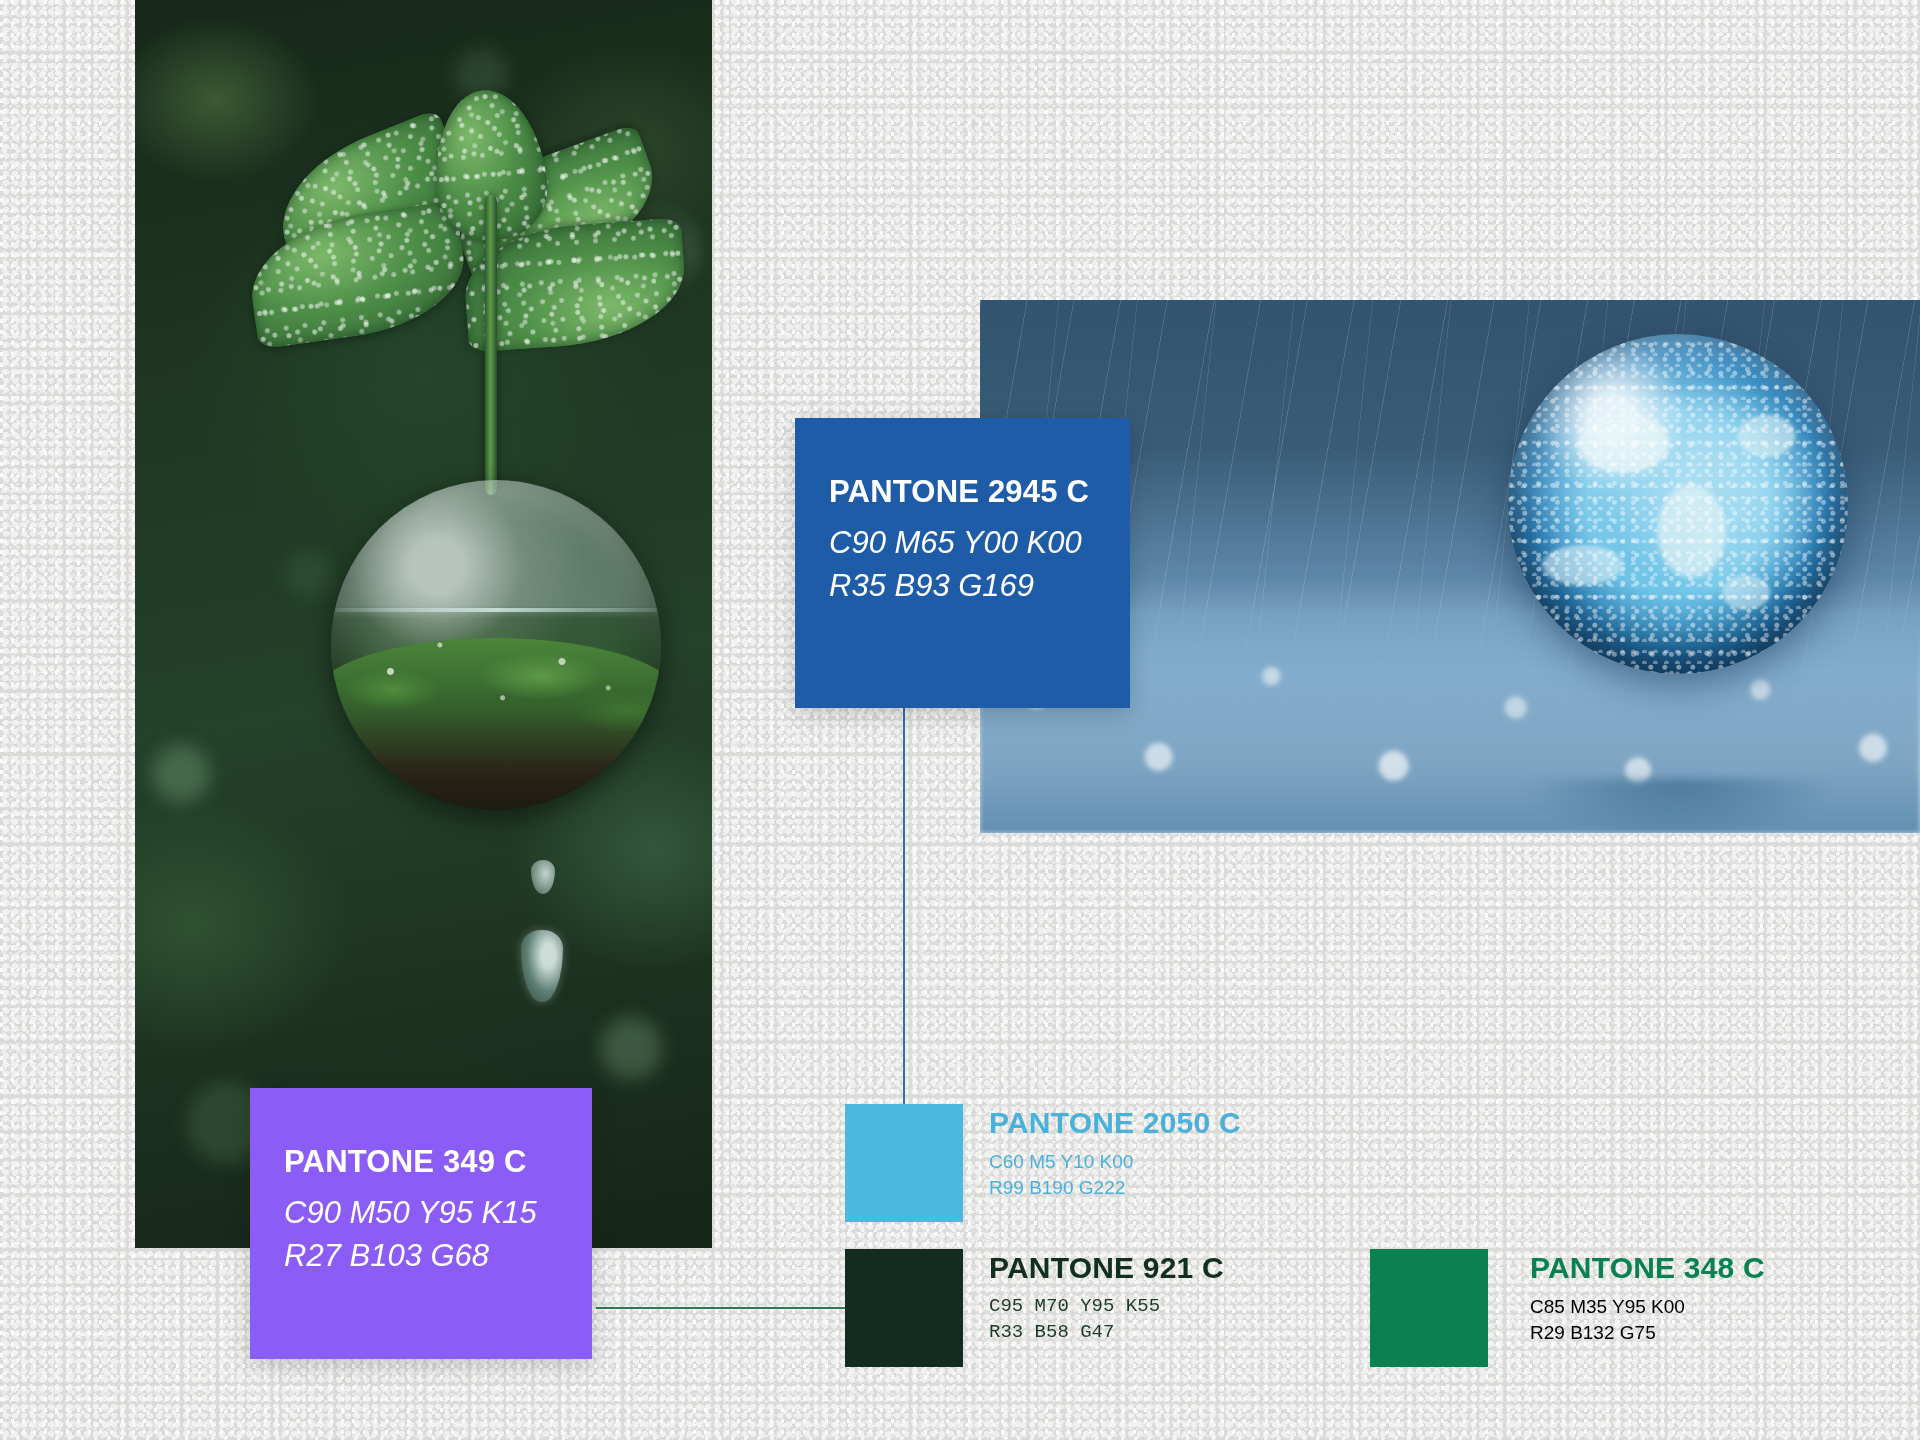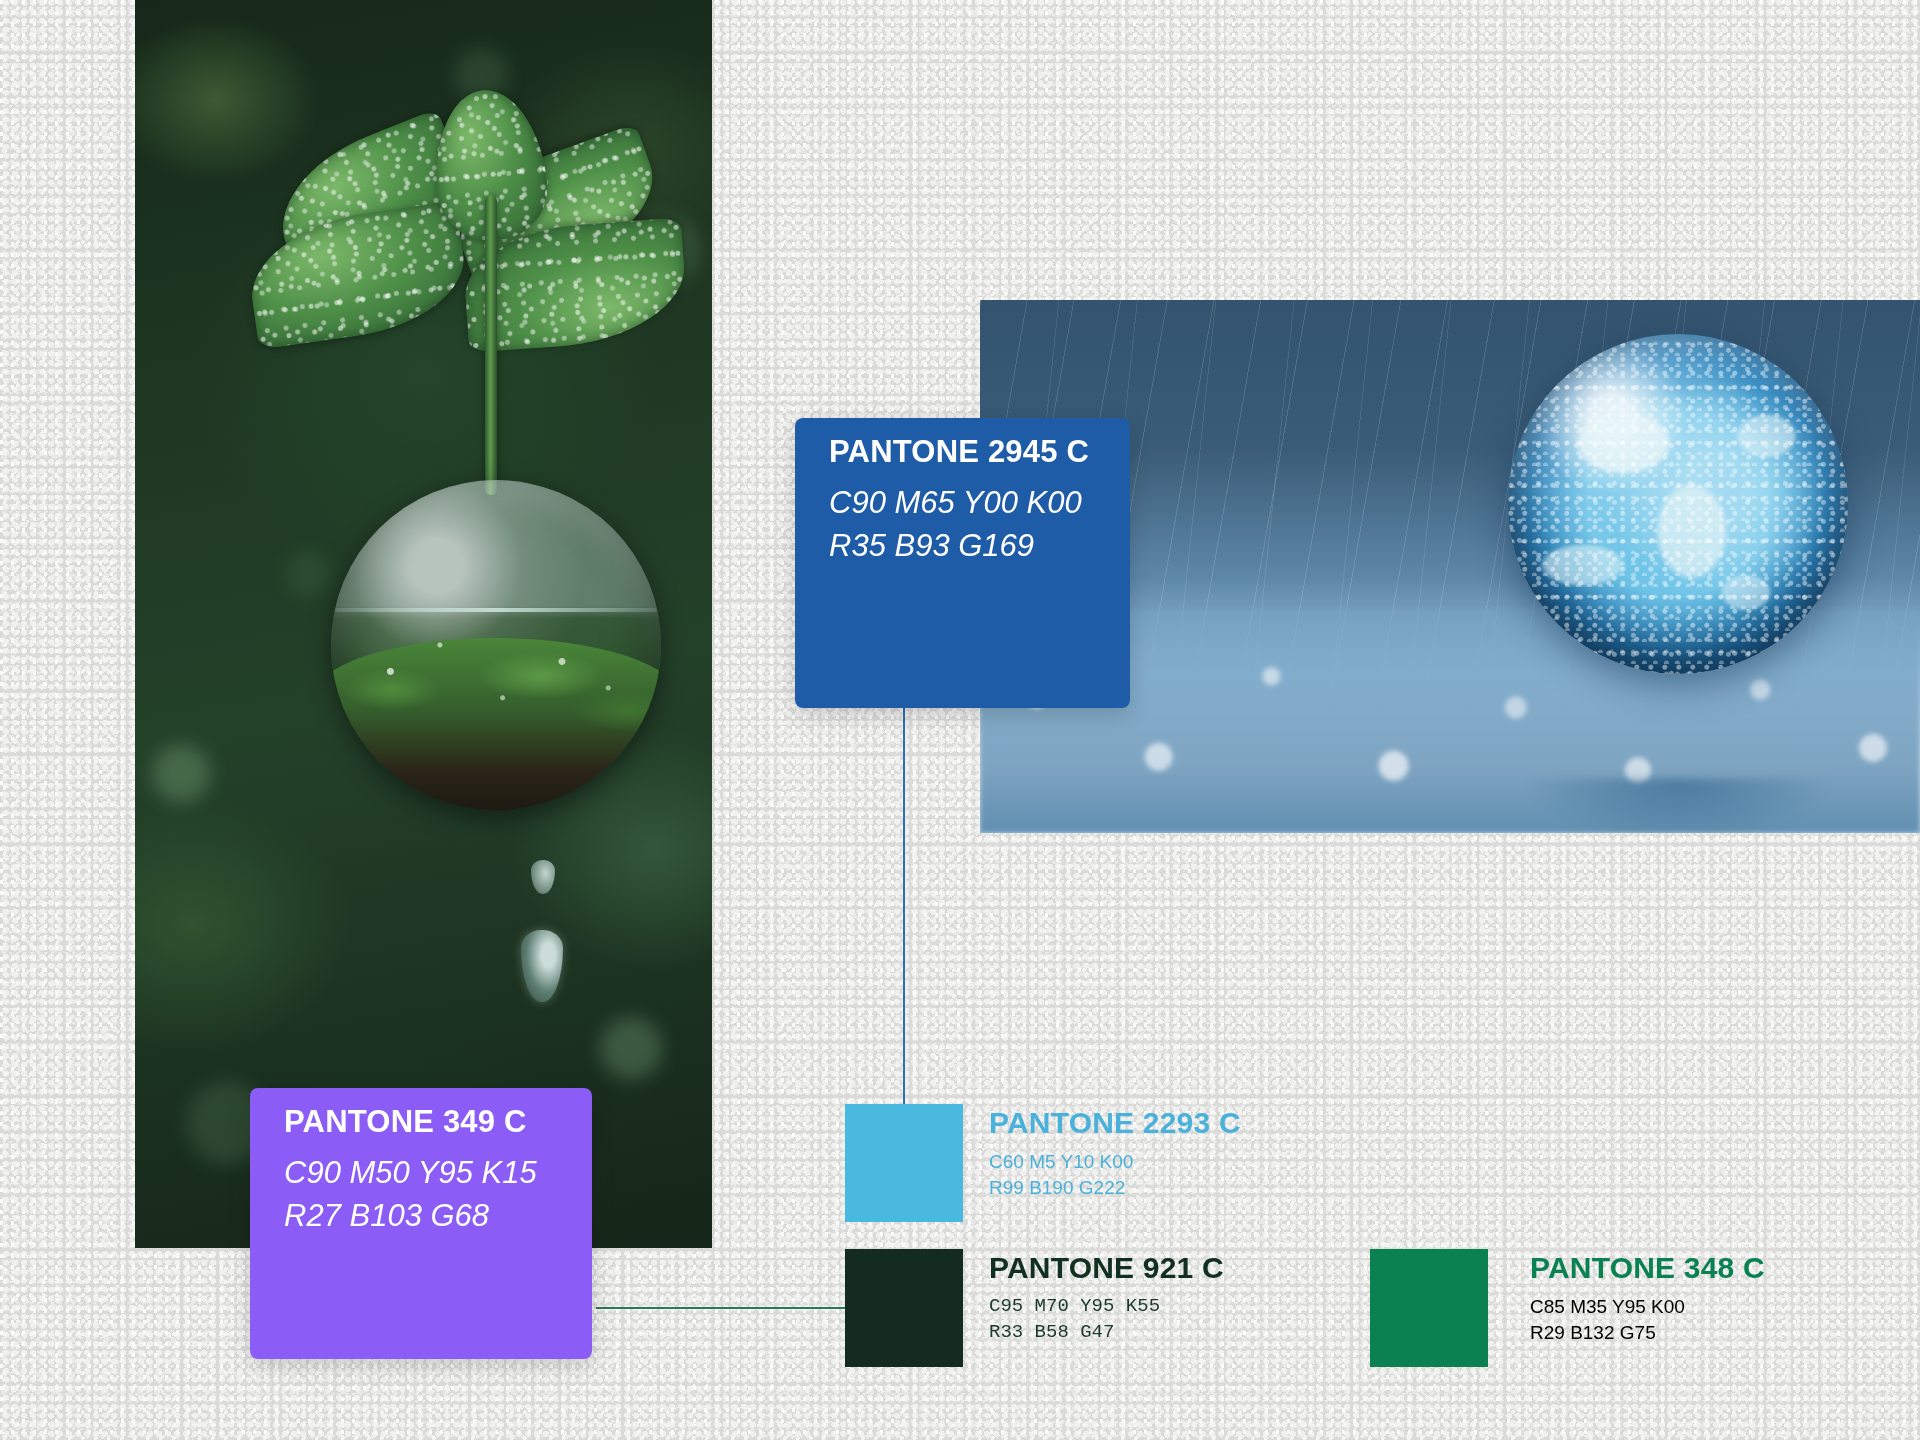--- a/index.html
+++ b/index.html
@@ -247,23 +247,22 @@
   }
   #connector-green {
     left: 596px; top: 1307px; width: 258px; height: 2px;
     background: #2c7a52;
   }
 
   
   .card {
     position: absolute;
     z-index: 6;
-    padding: 16px 34px 30px 34px;
+    padding: 56px 34px 30px 34px;
     box-shadow: 0 6px 22px rgba(0,0,0,.18);
-    border-radius: 8px;
   }
   .card-title {
     font-size: 31px;
     font-weight: bold;
     color: #ffffff;
     letter-spacing: .2px;
     margin-bottom: 12px;
     white-space: nowrap;
   }
   .card-line {
@@ -378,21 +377,21 @@
 
   <div class="card" id="card-349">
     <div class="card-title">PANTONE 349 C</div>
     <div class="card-line">C90 M50 Y95 K15</div>
     <div class="card-line">R27 B103 G68</div>
   </div>
 
   <div class="swatch-row" id="row-2985">
     <div class="swatch-chip"></div>
     <div class="swatch-text">
-      <div class="swatch-title">PANTONE 2293 C</div>
+      <div class="swatch-title">PANTONE 2050 C</div>
       <div class="swatch-line">C60 M5 Y10 K00</div>
       <div class="swatch-line">R99 B190 G222</div>
     </div>
   </div>
 
   <div class="swatch-row" id="row-627">
     <div class="swatch-chip"></div>
     <div class="swatch-text">
       <div class="swatch-title">PANTONE 921 C</div>
       <div class="swatch-line">C95 M70 Y95 K55</div>

